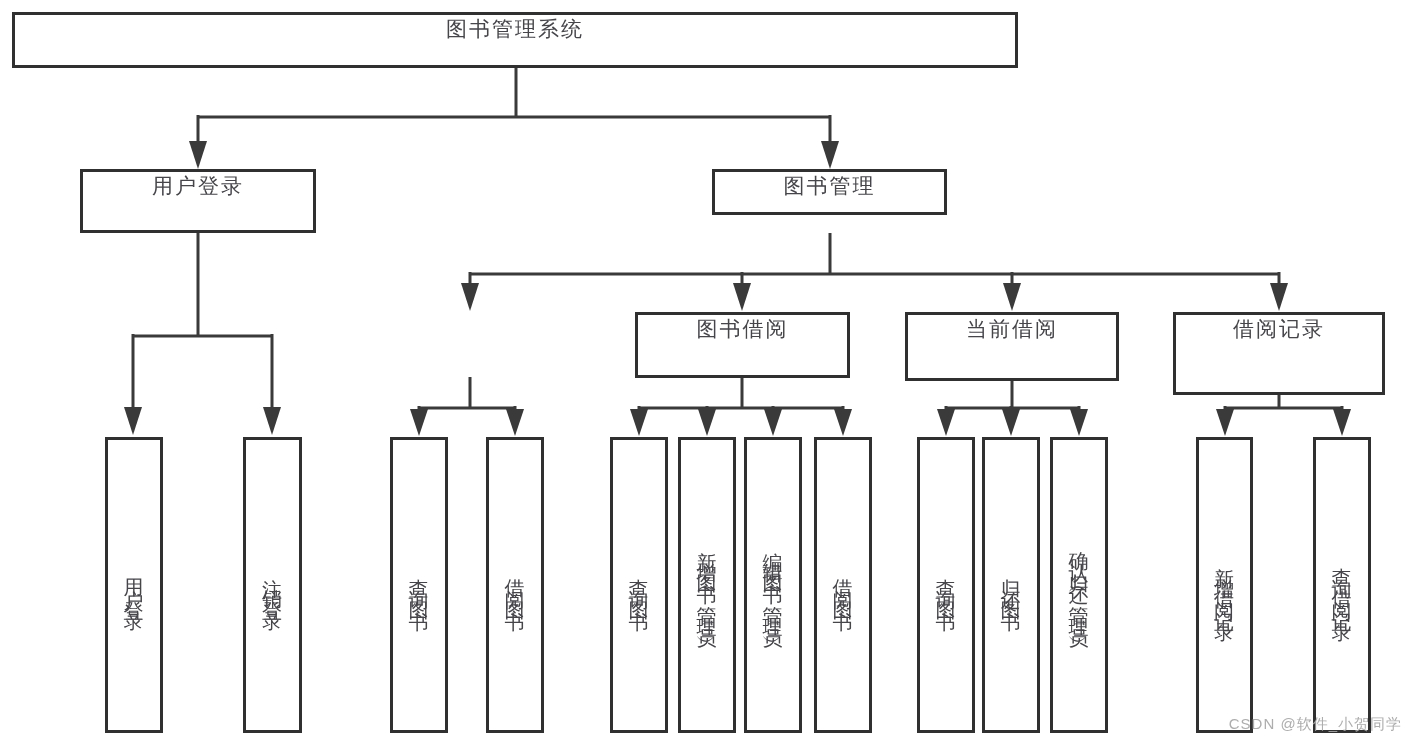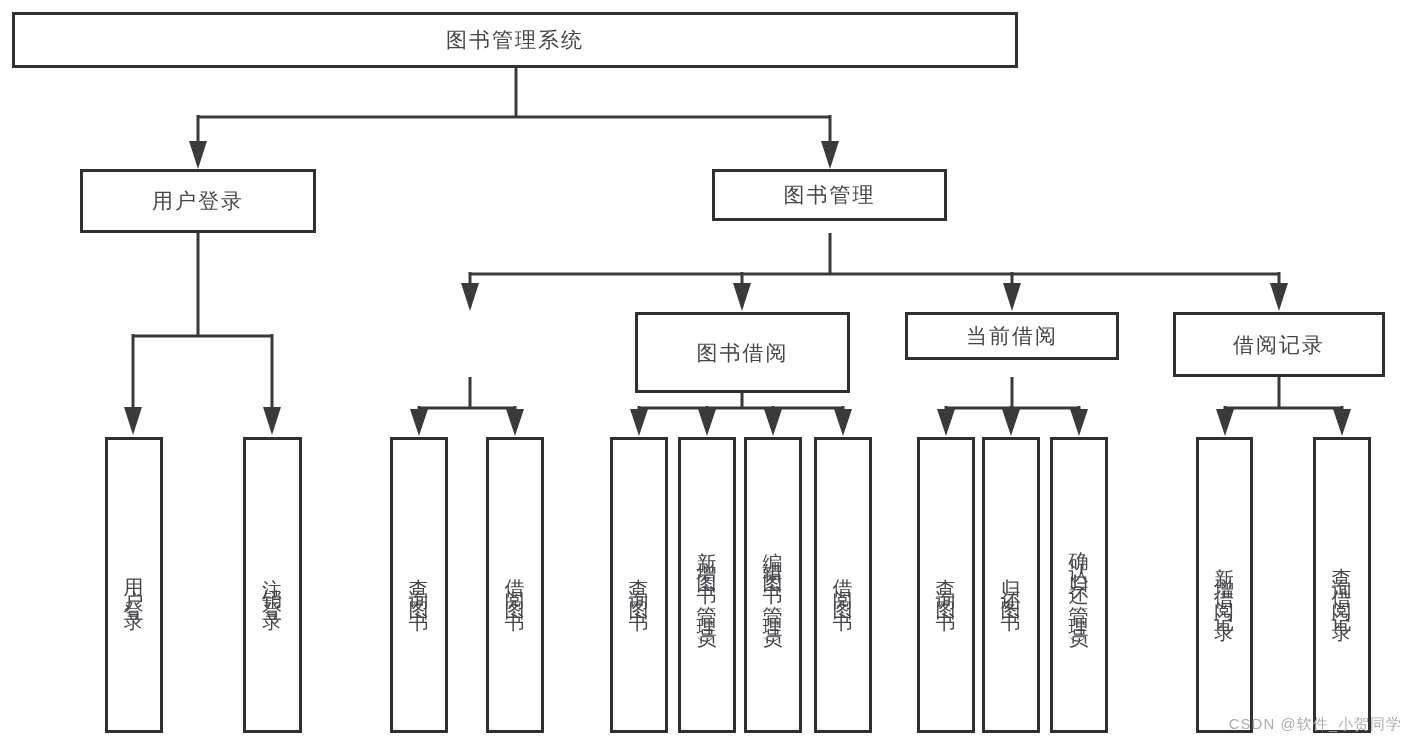--- a/index.html
+++ b/index.html
@@ -14,21 +14,21 @@
   body{
     width:1405px;height:747px;
     background:var(--background);
     font-family:"Liberation Sans","DejaVu Sans",sans-serif;
   }
   .stage{position:relative;width:1405px;height:747px;overflow:hidden;background:var(--background);}
   .connectors{position:absolute;left:0;top:0;z-index:1;}
   .hbox{
     position:absolute;z-index:2;box-sizing:border-box;
     border:3px solid var(--box-border);background:#fff;
-    display:flex;align-items:center;justify-content:center;
+    display:flex;align-items:flex-start;justify-content:center;
     font-size:21px;letter-spacing:2px;color:var(--text);
   }
   .leaf{
     position:absolute;top:437px;height:296px;z-index:2;box-sizing:border-box;
     border:3px solid var(--box-border);background:#fff;
     display:flex;align-items:center;justify-content:center;
   }
   .leaf span{
     writing-mode:vertical-rl;text-orientation:mixed;
     font-size:20px;letter-spacing:11px;line-height:1.1;color:var(--text);
@@ -84,31 +84,31 @@
     </g>
   </svg>
 
   <div class="hbox" style="left:12px;top:12px;width:1006px;height:56px">
     <span>图书管理系统</span>
   </div>
 
   <div class="hbox" style="left:80px;top:169px;width:236px;height:64px">
     <span>用户登录</span>
   </div>
-  <div class="hbox" style="left:712px;top:169px;width:235px;height:52px">
+  <div class="hbox" style="left:712px;top:169px;width:235px;height:46px">
     <span>图书管理</span>
   </div>
 
-  <div class="hbox" style="left:635px;top:312px;width:215px;height:81px">
+  <div class="hbox" style="left:635px;top:312px;width:215px;height:66px">
     <span>图书借阅</span>
   </div>
-  <div class="hbox" style="left:905px;top:312px;width:214px;height:48px">
+  <div class="hbox" style="left:905px;top:312px;width:214px;height:69px">
     <span>当前借阅</span>
   </div>
-  <div class="hbox" style="left:1173px;top:312px;width:212px;height:65px">
+  <div class="hbox" style="left:1173px;top:312px;width:212px;height:83px">
     <span>借阅记录</span>
   </div>
 
   <div class="leaf" style="left:105px;width:58px">
     <span>用户登录</span>
   </div>
   <div class="leaf" style="left:243px;width:59px">
     <span>注销登录</span>
   </div>
 

